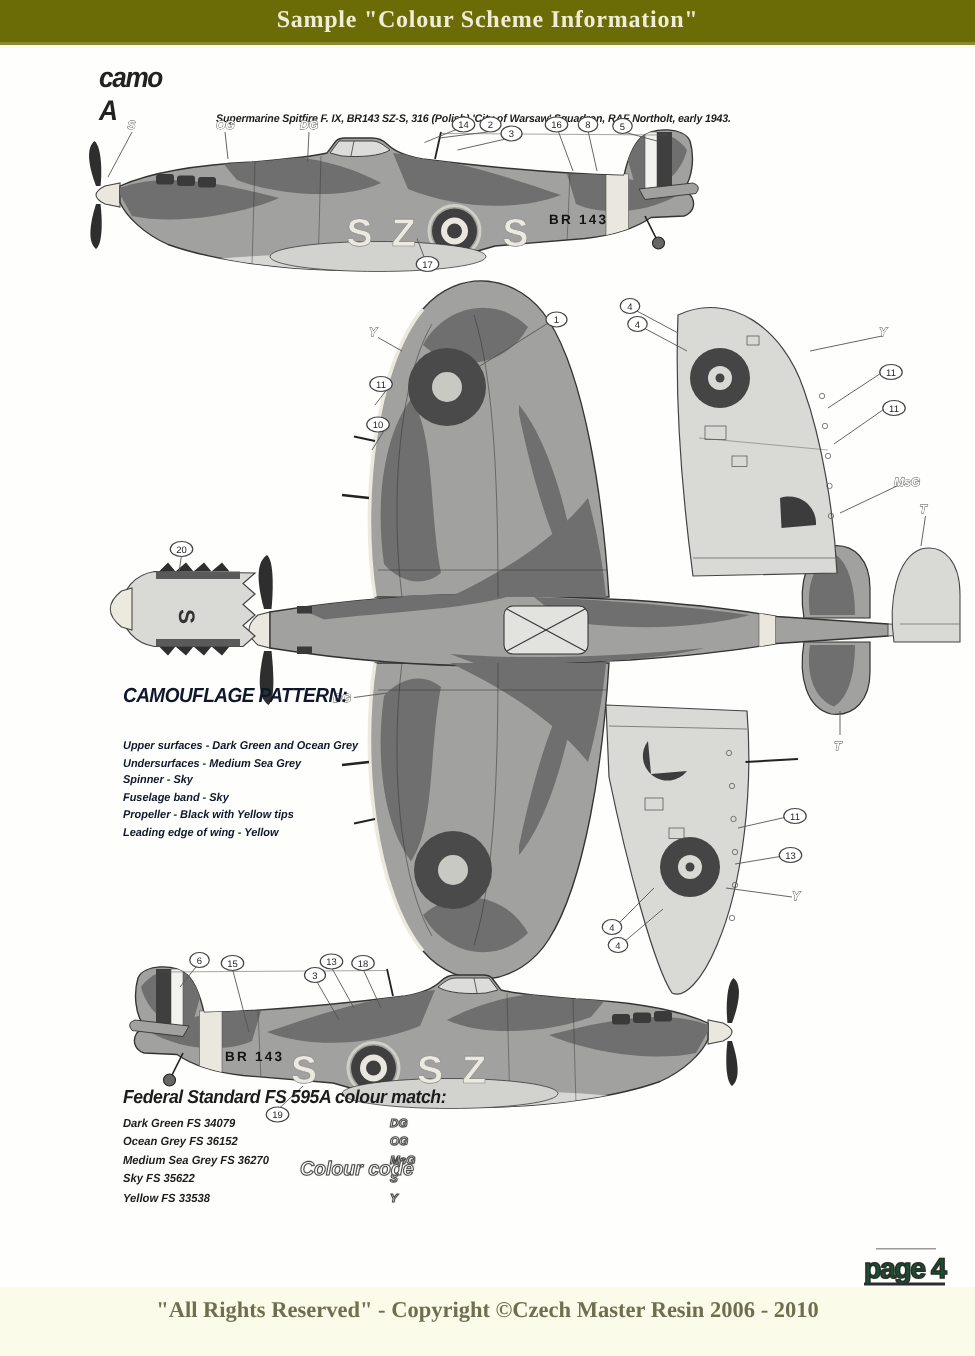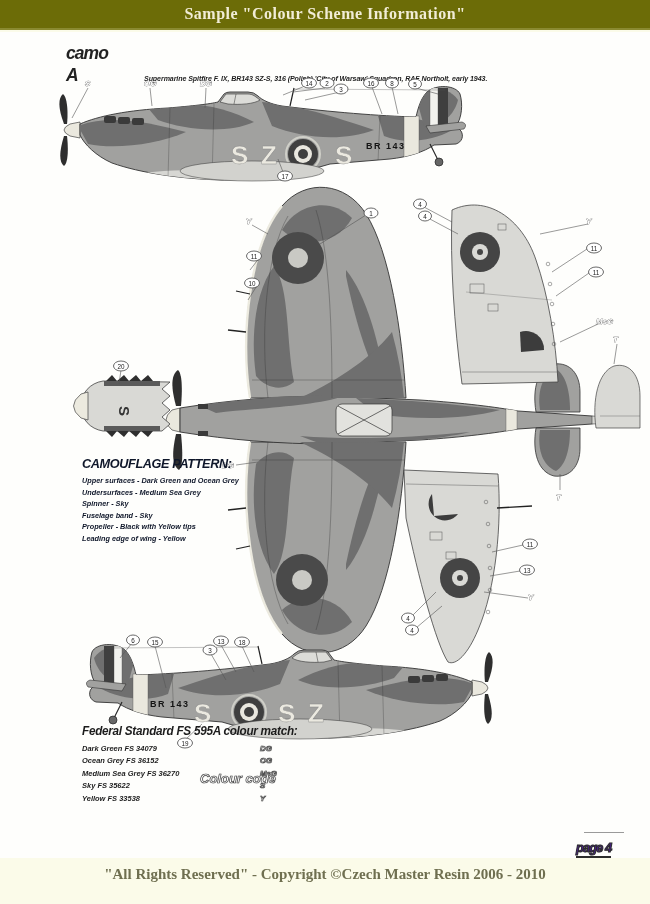--- a/index.html
+++ b/index.html
@@ -34,41 +34,41 @@
     letter-spacing:-1px;transform:scaleX(.92);transform-origin:left bottom;
   }
   .camo-desc{
     margin-left:18px;margin-bottom:3px;font-size:7.4px;font-weight:bold;font-style:italic;
     color:#1d1d1d;letter-spacing:-.1px;transform:scaleX(.96);transform-origin:left bottom;
     width:520px;
   }
   
   .pattern-block{position:absolute;top:424px;left:82px;width:230px;color:#0f172a;}
   .pattern-title{font-size:13.5px;font-weight:bold;font-style:italic;letter-spacing:-.4px;transform:scaleX(.94);transform-origin:left;}
-  .pattern-lines{margin-top:4px;}
+  .pattern-lines{margin-top:20px;}
   .pattern-lines div{font-size:7.6px;font-weight:bold;font-style:italic;line-height:11.5px;transform:scaleX(.96);transform-origin:left;}
   
   .fs-block{position:absolute;top:692px;left:82px;width:270px;color:#1c1c1c;}
   .fs-title{font-size:12.5px;font-weight:bold;font-style:italic;letter-spacing:-.3px;transform:scaleX(.94);transform-origin:left;}
   .fs-rows{margin-top:5px;position:relative;}
   .fs-row{display:flex;font-size:7.8px;font-weight:bold;font-style:italic;line-height:12.4px;gap:20px;}
   .fs-row .fs-name{width:158px;transform:scaleX(.96);transform-origin:left;}
   .fs-row .fs-code{width:30px;text-align:left;}
   .outline-text{
     color:#fff;-webkit-text-stroke:.7px #4a4a4a;text-shadow:0 0 1px #777;
   }
   .colour-code-label{
     position:absolute;left:118px;top:28px;font-size:13px;font-weight:bold;font-style:italic;
   }
   
   .page-badge{position:absolute;top:800px;left:576px;width:60px;}
   .page-badge .squiggle{height:5px;border-top:1px solid #9a9a9a;width:40px;margin-left:8px;}
   .page-badge .page-label{
-    font-size:13px;font-weight:bold;font-style:italic;letter-spacing:-1px;
-    color:#4c1d95;-webkit-text-stroke:1px #2c2c2c;text-shadow:0 0 1px #555;
+    font-size:19px;font-weight:bold;letter-spacing:-1px;
+    color:#14532d;-webkit-text-stroke:1px #2c2c2c;text-shadow:0 0 1px #555;
     border-bottom:2px solid #2c2c2c;display:inline-block;line-height:17px;
   }
   svg text{font-family:"Liberation Sans", sans-serif;}
   .code-letter{font-weight:bold;font-style:italic;fill:#fff;stroke:#4a4a4a;stroke-width:.55;paint-order:stroke;}
   .num{fill:#222;font-size:6.3px;text-anchor:middle;}
 </style>
 </head>
 <body>
 
 <div class="header-bar">

